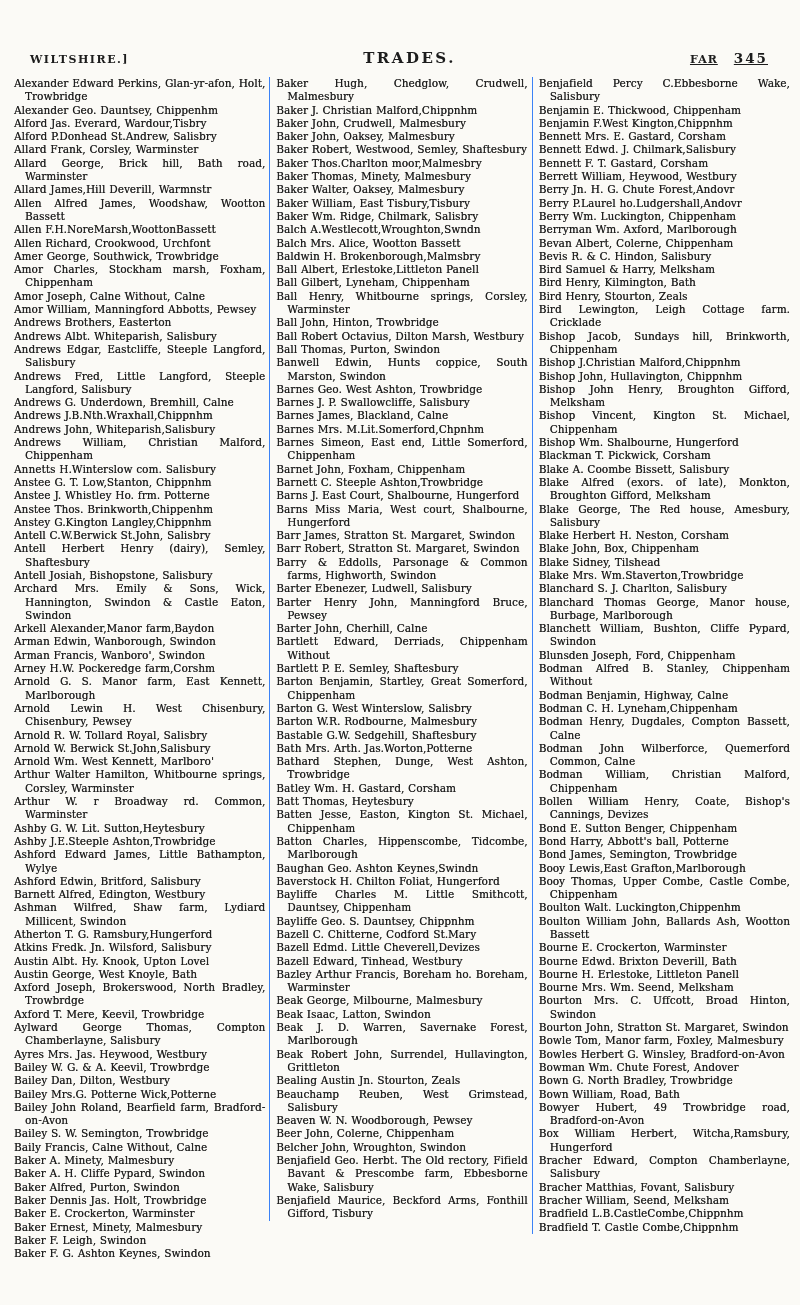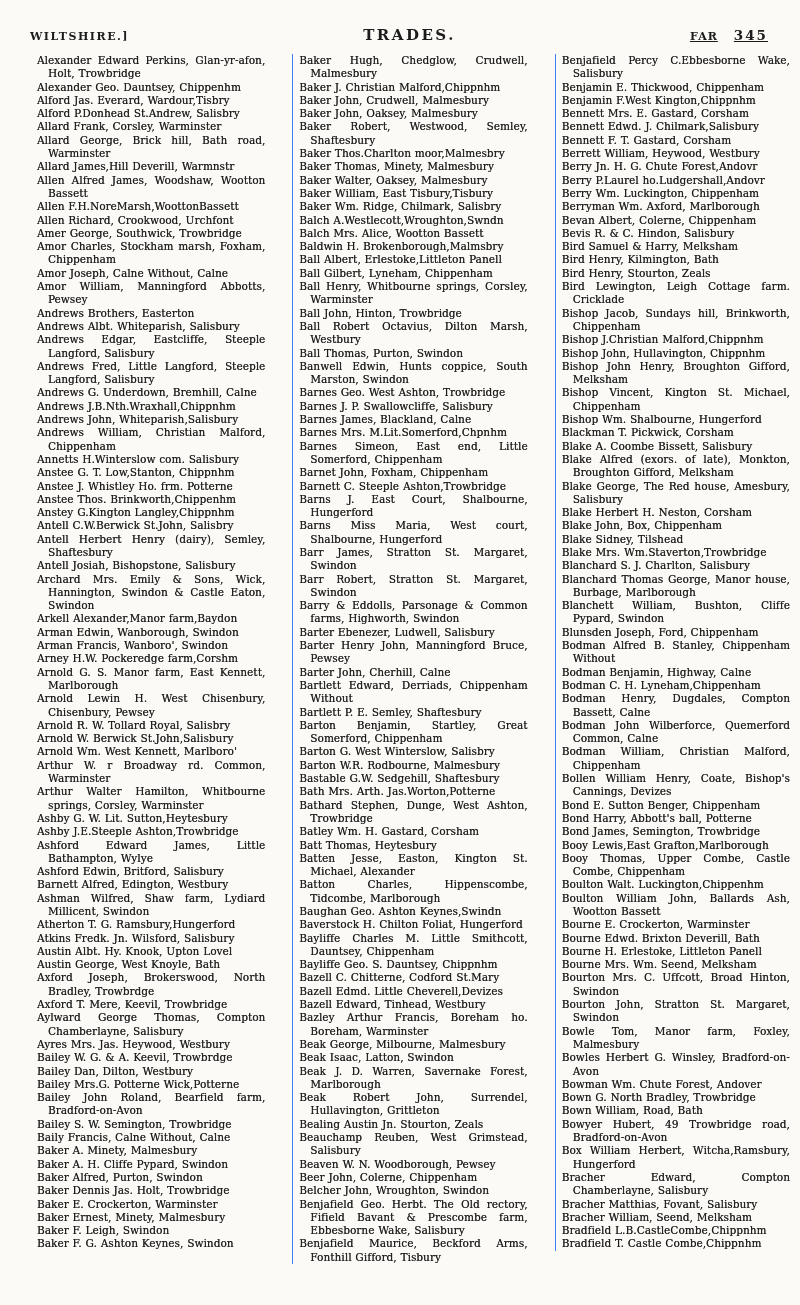--- a/index.html
+++ b/index.html
@@ -11,37 +11,38 @@
     height: 1305px;
     background: #fbfaf6;
     color: #1c1c1c;
     font-family: "DejaVu Serif", "Liberation Serif", serif;
     overflow: hidden;
   }
   .page {
     box-sizing: border-box;
     width: 800px;
     height: 1126px;
-    padding: 24px 6px 0 8px;
+    padding: 12px 6px 0 8px;
   }
   .hdr {
     display: flex;
     align-items: baseline;
     padding: 2px 26px 8px 22px;
     font-weight: bold;
   }
   .hdr-left {
     font-size: 11px;
     letter-spacing: 1.5px;
   }
   .hdr-center {
     flex: 1;
     text-align: center;
     font-size: 15px;
     letter-spacing: 2.5px;
+    margin-top: 35px;
   }
   .hdr-right {
     font-size: 11px;
     letter-spacing: 1px;
     text-decoration: underline;
   }
   .hdr-right .pagenum {
     font-size: 13.5px;
     margin-left: 16px;
     letter-spacing: 2px;
@@ -49,21 +50,20 @@
   .cols {
     display: flex;
     align-items: flex-start;
     margin-top: 2px;
   }
   .col {
     flex: 1 1 0;
     box-sizing: border-box;
     padding: 0 4px 0 6px;
     min-width: 0;
-    margin-left: 23px;
   }
   .col + .col {
     border-left: 1px solid #3b82f6;
   }
   .entry {
     margin: 0;
     font-size: 10.4px;
     line-height: 13.3px;
     text-align: justify;
     padding-left: 11px;
@@ -121,22 +121,22 @@
         <p class="entry">Archard Mrs. Emily &amp; Sons, Wick, Hannington, Swindon &amp; Castle Eaton, Swindon</p>
         <p class="entry">Arkell Alexander,Manor farm,Baydon</p>
         <p class="entry">Arman Edwin, Wanborough, Swindon</p>
         <p class="entry">Arman Francis, Wanboro', Swindon</p>
         <p class="entry">Arney H.W. Pockeredge farm,Corshm</p>
         <p class="entry">Arnold G. S. Manor farm, East Kennett, Marlborough</p>
         <p class="entry">Arnold Lewin H. West Chisenbury, Chisenbury, Pewsey</p>
         <p class="entry">Arnold R. W. Tollard Royal, Salisbry</p>
         <p class="entry">Arnold W. Berwick St.John,Salisbury</p>
         <p class="entry">Arnold Wm. West Kennett, Marlboro'</p>
+        <p class="entry">Arthur Walter Hamilton, Whitbourne springs, Corsley, Warminster</p>
         <p class="entry">Arthur W. r Broadway rd. Common, Warminster</p>
-        <p class="entry">Arthur Walter Hamilton, Whitbourne springs, Corsley, Warminster</p>
         <p class="entry">Ashby G. W. Lit. Sutton,Heytesbury</p>
         <p class="entry">Ashby J.E.Steeple Ashton,Trowbridge</p>
         <p class="entry">Ashford Edward James, Little Bathampton, Wylye</p>
         <p class="entry">Ashford Edwin, Britford, Salisbury</p>
         <p class="entry">Barnett Alfred, Edington, Westbury</p>
         <p class="entry">Ashman Wilfred, Shaw farm, Lydiard Millicent, Swindon</p>
         <p class="entry">Atherton T. G. Ramsbury,Hungerford</p>
         <p class="entry">Atkins Fredk. Jn. Wilsford, Salisbury</p>
         <p class="entry">Austin Albt. Hy. Knook, Upton Lovel</p>
         <p class="entry">Austin George, West Knoyle, Bath</p>
@@ -198,21 +198,21 @@
         <p class="entry">Bartlett Edward, Derriads, Chippenham Without</p>
         <p class="entry">Bartlett P. E. Semley, Shaftesbury</p>
         <p class="entry">Barton Benjamin, Startley, Great Somerford, Chippenham</p>
         <p class="entry">Barton G. West Winterslow, Salisbry</p>
         <p class="entry">Barton W.R. Rodbourne, Malmesbury</p>
         <p class="entry">Bastable G.W. Sedgehill, Shaftesbury</p>
         <p class="entry">Bath Mrs. Arth. Jas.Worton,Potterne</p>
         <p class="entry">Bathard Stephen, Dunge, West Ashton, Trowbridge</p>
         <p class="entry">Batley Wm. H. Gastard, Corsham</p>
         <p class="entry">Batt Thomas, Heytesbury</p>
-        <p class="entry">Batten Jesse, Easton, Kington St. Michael, Alexander</p>
+        <p class="entry">Batten Jesse, Easton, Kington St. Michael, Chippenham</p>
         <p class="entry">Batton Charles, Hippenscombe, Tidcombe, Marlborough</p>
         <p class="entry">Baughan Geo. Ashton Keynes,Swindn</p>
         <p class="entry">Baverstock H. Chilton Foliat, Hungerford</p>
         <p class="entry">Bayliffe Charles M. Little Smithcott, Dauntsey, Chippenham</p>
         <p class="entry">Bayliffe Geo. S. Dauntsey, Chippnhm</p>
         <p class="entry">Bazell C. Chitterne, Codford St.Mary</p>
         <p class="entry">Bazell Edmd. Little Cheverell,Devizes</p>
         <p class="entry">Bazell Edward, Tinhead, Westbury</p>
         <p class="entry">Bazley Arthur Francis, Boreham ho. Boreham, Warminster</p>
         <p class="entry">Beak George, Milbourne, Malmesbury</p>

